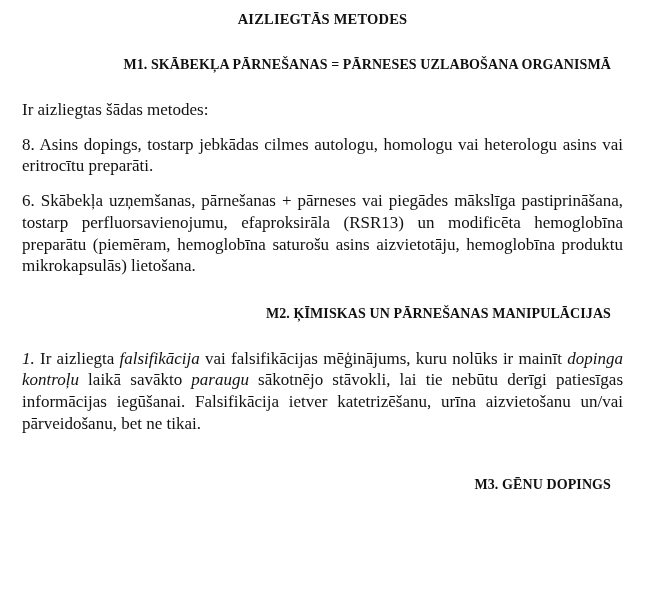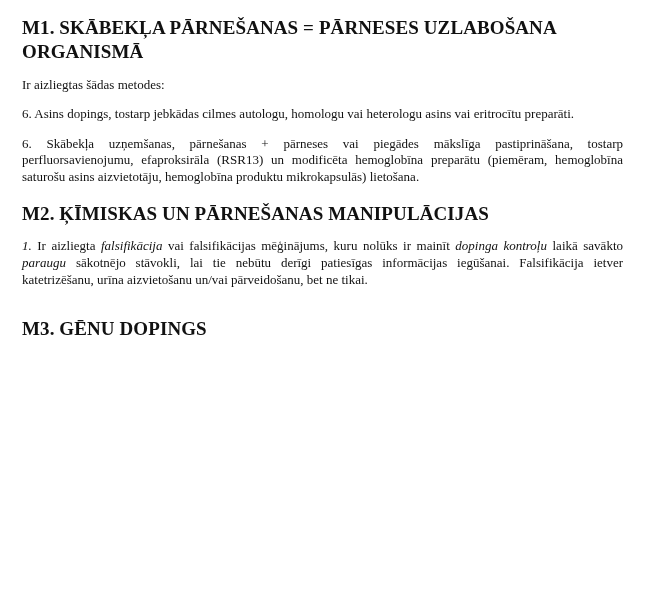--- a/index.html
+++ b/index.html
@@ -26,58 +26,59 @@
     text-align: center;
     font-weight: bold;
     font-size: 14.5px;
     letter-spacing: 0.2px;
     margin: 6px 0 0 0;
     padding-top: 5px;
     line-height: 1.2;
   }
   h2.section-heading {
     font-weight: bold;
-    font-size: 19px;
+    font-size: 14px;
     letter-spacing: 0.1px;
-    margin: 0;
+    margin: 12px;
     line-height: 1.25;
-    text-align: left;
+    text-align: right;
   }
   p.body-para {
-    font-size: 13px;
+    font-size: 17px;
     line-height: 1.28;
     margin: 0;
     text-align: justify;
     text-justify: inter-word;
     hyphens: none;
   }
   p.body-para.plain {
     text-align: left;
   }
   .it { font-style: italic; }
   .spacer-md { height: 13px; }
   .spacer-lg { height: 16px; }
 </style>
 </head>
 <body>
 
 <div class="page">
 
+  <h1 class="doc-title">AIZLIEGTĀS METODES</h1>
 
   <div class="spacer-lg"></div>
 
   <h2 class="section-heading">M1. SKĀBEKĻA PĀRNEŠANAS = PĀRNESES UZLABOŠANA ORGANISMĀ</h2>
 
   <div class="spacer-md"></div>
 
   <p class="body-para plain">Ir aizliegtas šādas metodes:</p>
 
   <div class="spacer-md"></div>
 
-  <p class="body-para">6. Asins dopings, tostarp jebkādas cilmes autologu, homologu vai heterologu asins vai eritrocītu preparāti.</p>
+  <p class="body-para">8. Asins dopings, tostarp jebkādas cilmes autologu, homologu vai heterologu asins vai eritrocītu preparāti.</p>
 
   <div class="spacer-md"></div>
 
   <p class="body-para">6. Skābekļa uzņemšanas, pārnešanas + pārneses vai piegādes mākslīga pastiprināšana, tostarp perfluorsavienojumu, efaproksirāla (RSR13) un modificēta hemoglobīna preparātu (piemēram, hemoglobīna saturošu asins aizvietotāju, hemoglobīna produktu mikrokapsulās) lietošana.</p>
 
   <div class="spacer-lg"></div>
 
   <h2 class="section-heading">M2. ĶĪMISKAS UN PĀRNEŠANAS MANIPULĀCIJAS</h2>
 
   <div class="spacer-md"></div>

